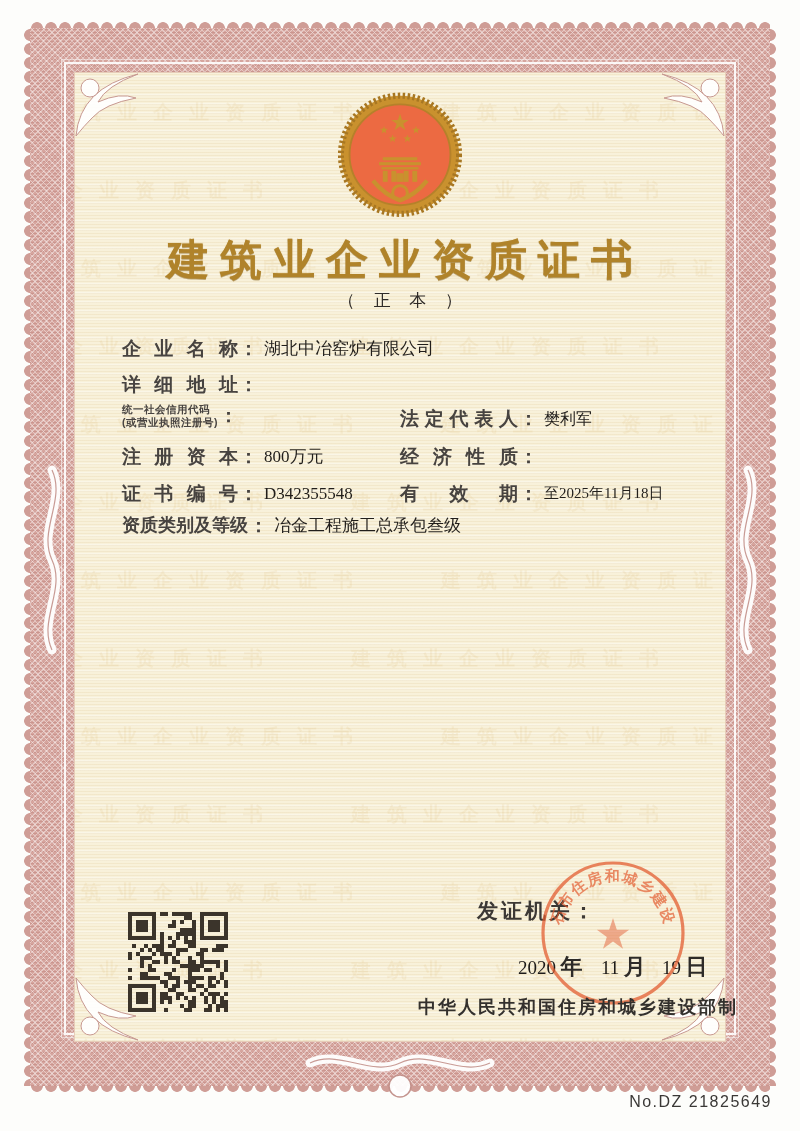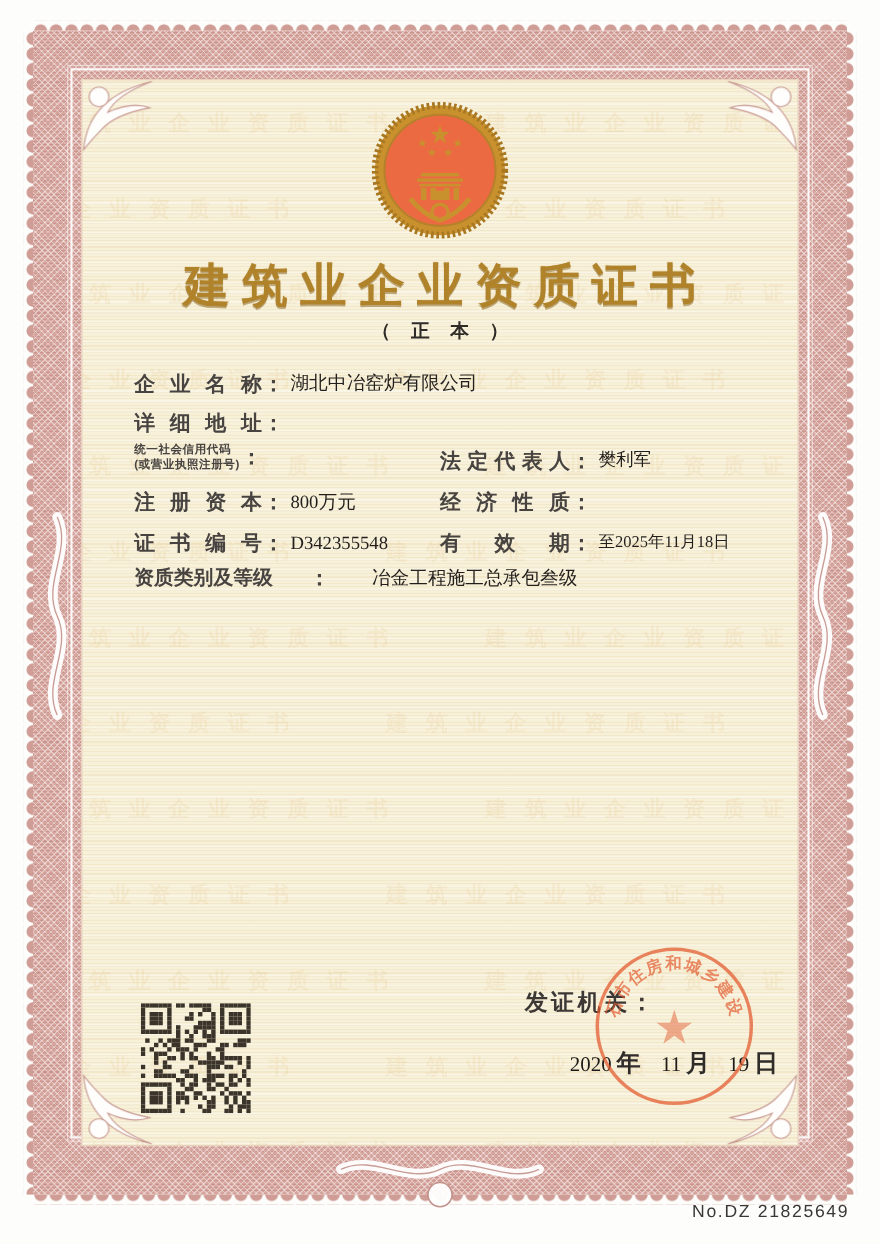--- a/index.html
+++ b/index.html
@@ -59,21 +59,21 @@
   
   .content { position:absolute; inset:0; z-index:3; }
   .emblem { position:absolute; left:338px; top:92px; width:124px; height:128px; }
   .title {
     position:absolute; top:232px; left:0; width:100%; text-align:center;
     font-size:42px; font-weight:bold; letter-spacing:11px; text-indent:11px;
     color:#b0832a; text-shadow:0 1px 0 rgba(122,84,14,.45), 0 0 1px rgba(176,131,42,.6);
   }
   .subtitle {
     position:absolute; top:289px; left:0; width:100%; text-align:center;
-    font-size:17px; font-weight:bold; letter-spacing:7px; text-indent:7px; color:#2f2b28;
+    font-size:17px; font-weight:normal; letter-spacing:7px; text-indent:7px; color:#2f2b28;
   }
   .row { position:absolute; display:flex; align-items:flex-start; }
   .lbl {
     font-weight:bold; font-size:19px; color:#474340; letter-spacing:0;
     display:inline-block; text-align:justify; text-align-last:justify; flex:0 0 auto;
   }
   .colon { font-weight:bold; font-size:19px; color:#474340; flex:0 0 auto; padding-left:1px; }
   .val {
     font-family:"Liberation Serif", serif; font-size:17px; color:#211e1b;
     padding-left:6px; padding-top:2px; line-height:1.35;
@@ -239,21 +239,21 @@
         <span class="colon">：</span>
       <span class="val">D342355548</span>
     </div>
 
     <div class="row" style="left:400px; top:481px;">
       <span class="lbl w118">有效期</span>
         <span class="colon">：</span>
       <span class="val" style="font-size:15px;">至2025年11月18日</span>
     </div>
 
-    <div class="row" style="left:122px; top:513px;gap:32px;">
+    <div class="row" style="left:122px; top:513px;">
       <span class="lbl" style="font-size:18px;">资质类别及等级</span>
         <span class="colon">：</span>
       <span class="val">冶金工程施工总承包叁级</span>
     </div>
 
     <svg class="qr" id="qr" viewBox="0 0 25 25">
         <rect x="0" y="0" width="1" height="1" fill="#3b342b"></rect>
         <rect x="1" y="0" width="1" height="1" fill="#3b342b"></rect>
         <rect x="2" y="0" width="1" height="1" fill="#3b342b"></rect>
         <rect x="3" y="0" width="1" height="1" fill="#3b342b"></rect>
@@ -565,16 +565,17 @@
         <path id="sealArc" d="M80 132 A52 52 0 1 1 80.01 132" transform="rotate(-90 80 80)"></path>
         <path id="sealArcTop" d="M28 80 A52 52 0 0 1 132 80"></path>
       </defs>
       <circle cx="80" cy="80" r="70" fill="none" stroke="#e2582c" stroke-width="3.2" opacity="0.85"></circle>
       <use href="#star" transform="translate(80,82) scale(17)" fill="#e2582c" opacity="0.55"></use>
       <text font-size="15" fill="#e2582c" opacity="0.8" font-weight="bold" letter-spacing="1.5">
         <textPath href="#sealArcTop" startOffset="50%" text-anchor="middle">黄石市住房和城乡建设局</textPath>
       </text>
     </svg>
 
+    <div class="made-by" style="left:398px; width:360px;">中华人民共和国住房和城乡建设部制</div>
 
     <div class="footer-serial">No.DZ 21825649</div>
   </div>
 </div>
 
 </body></html>

